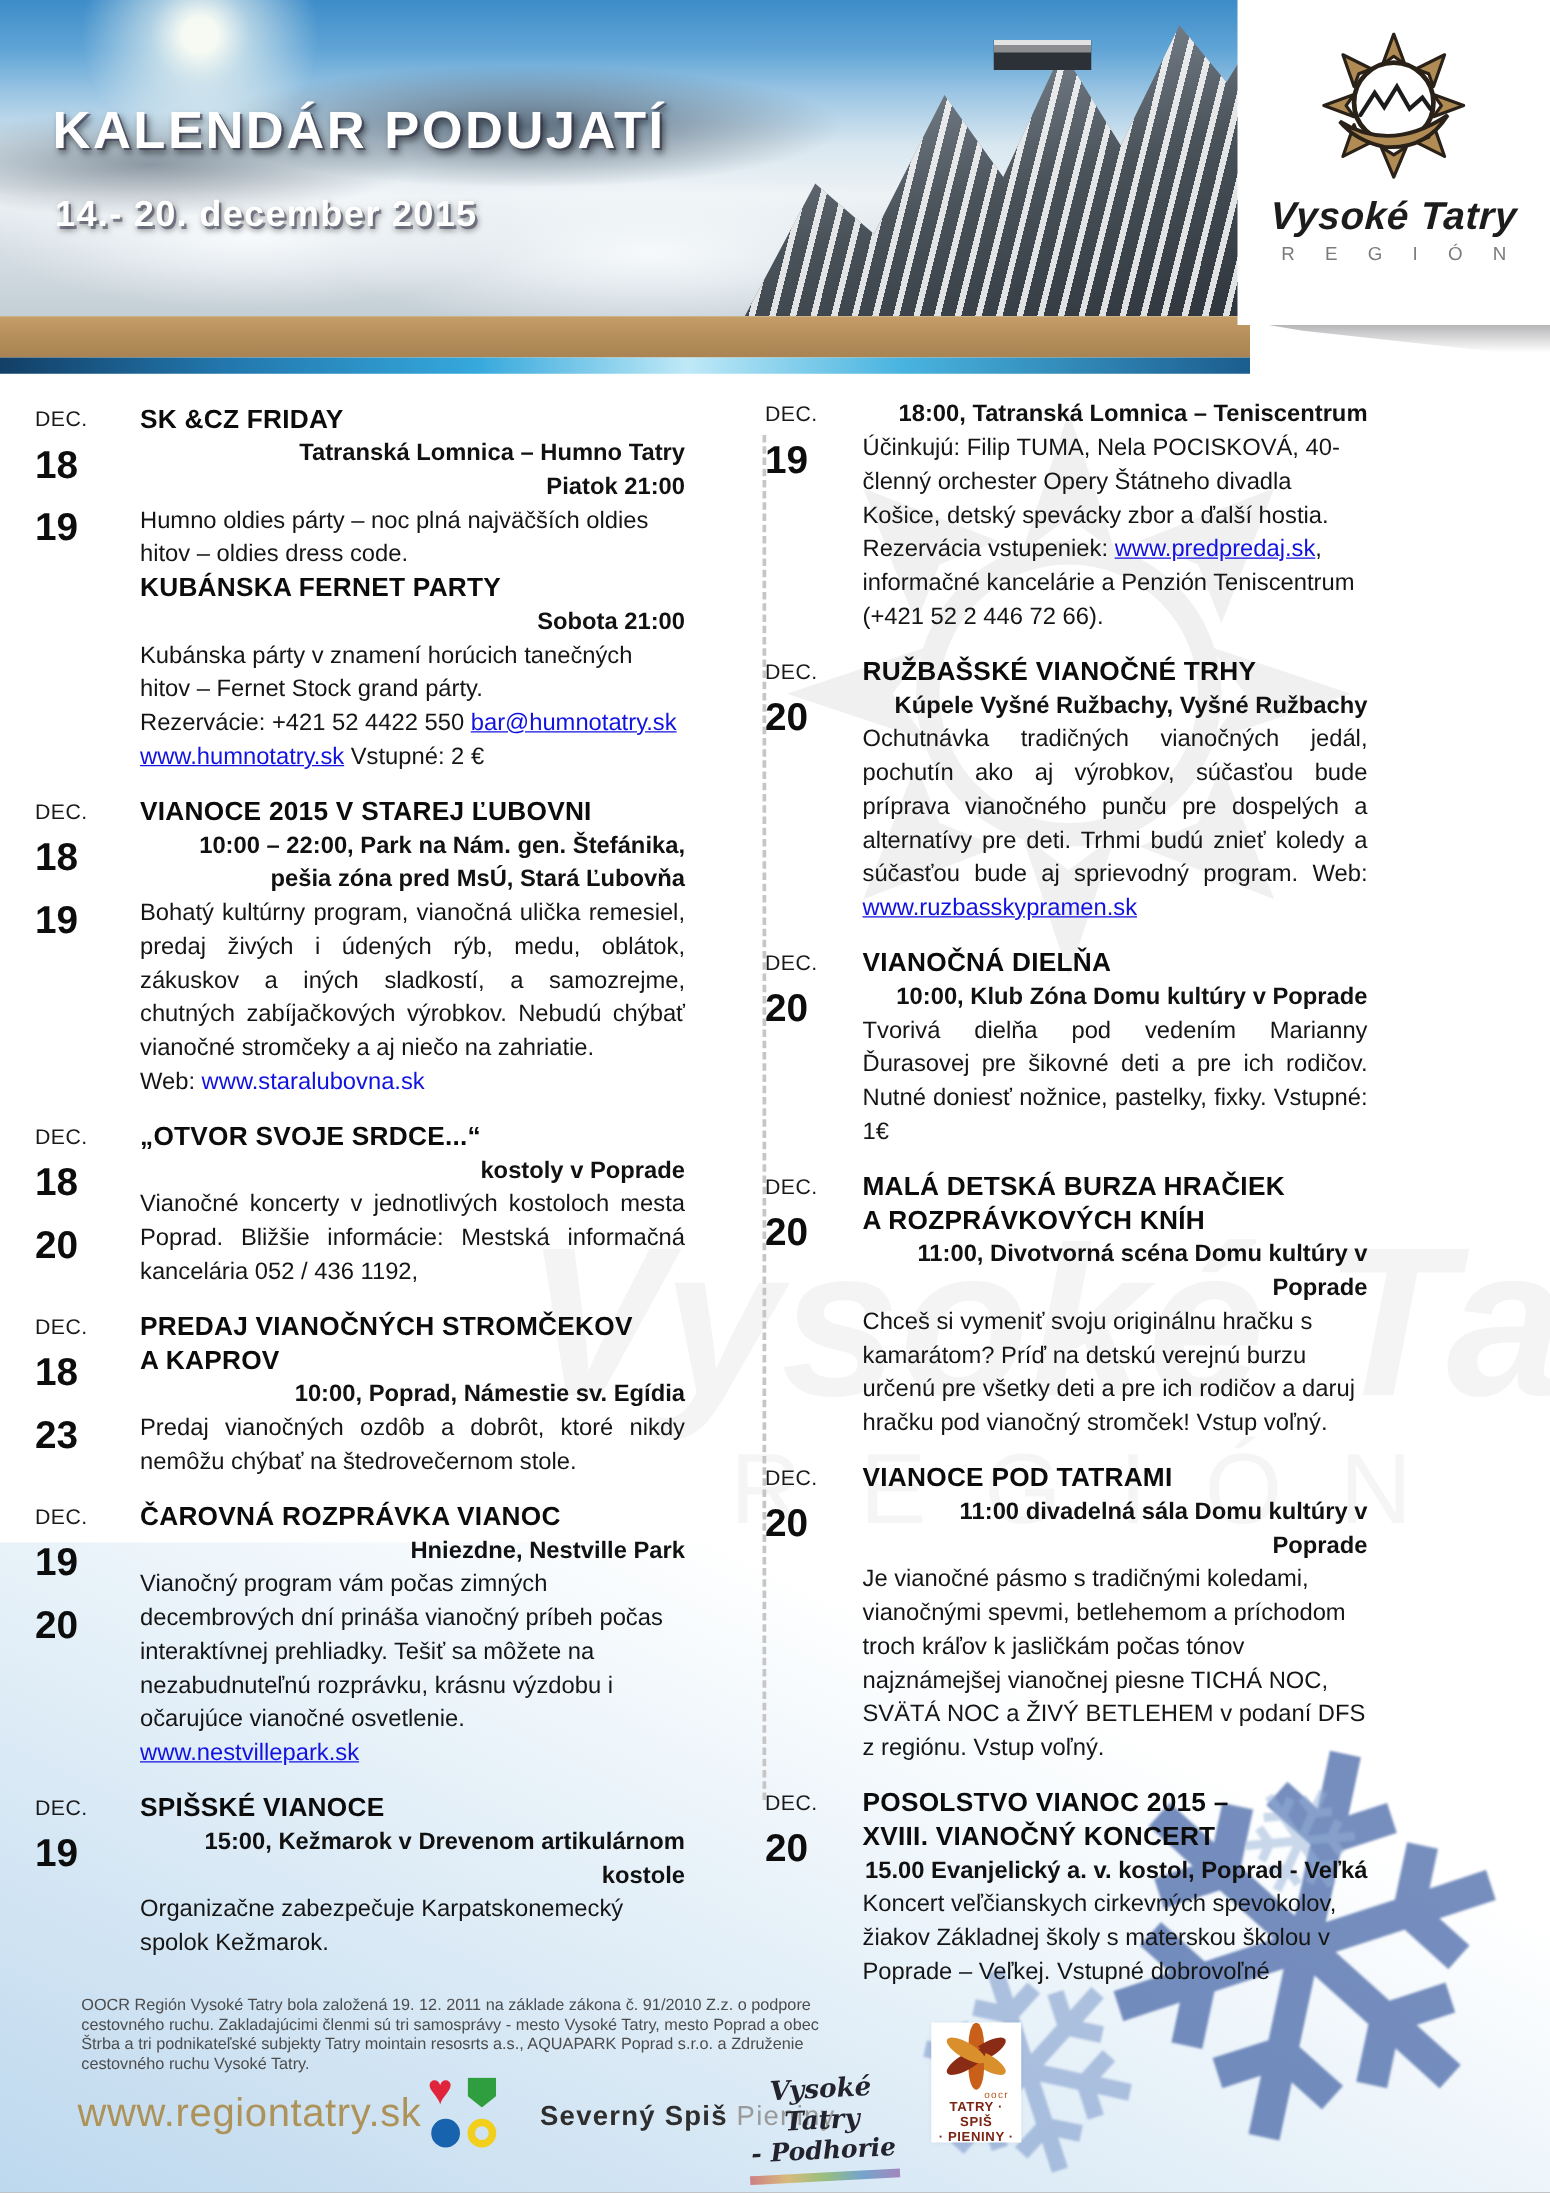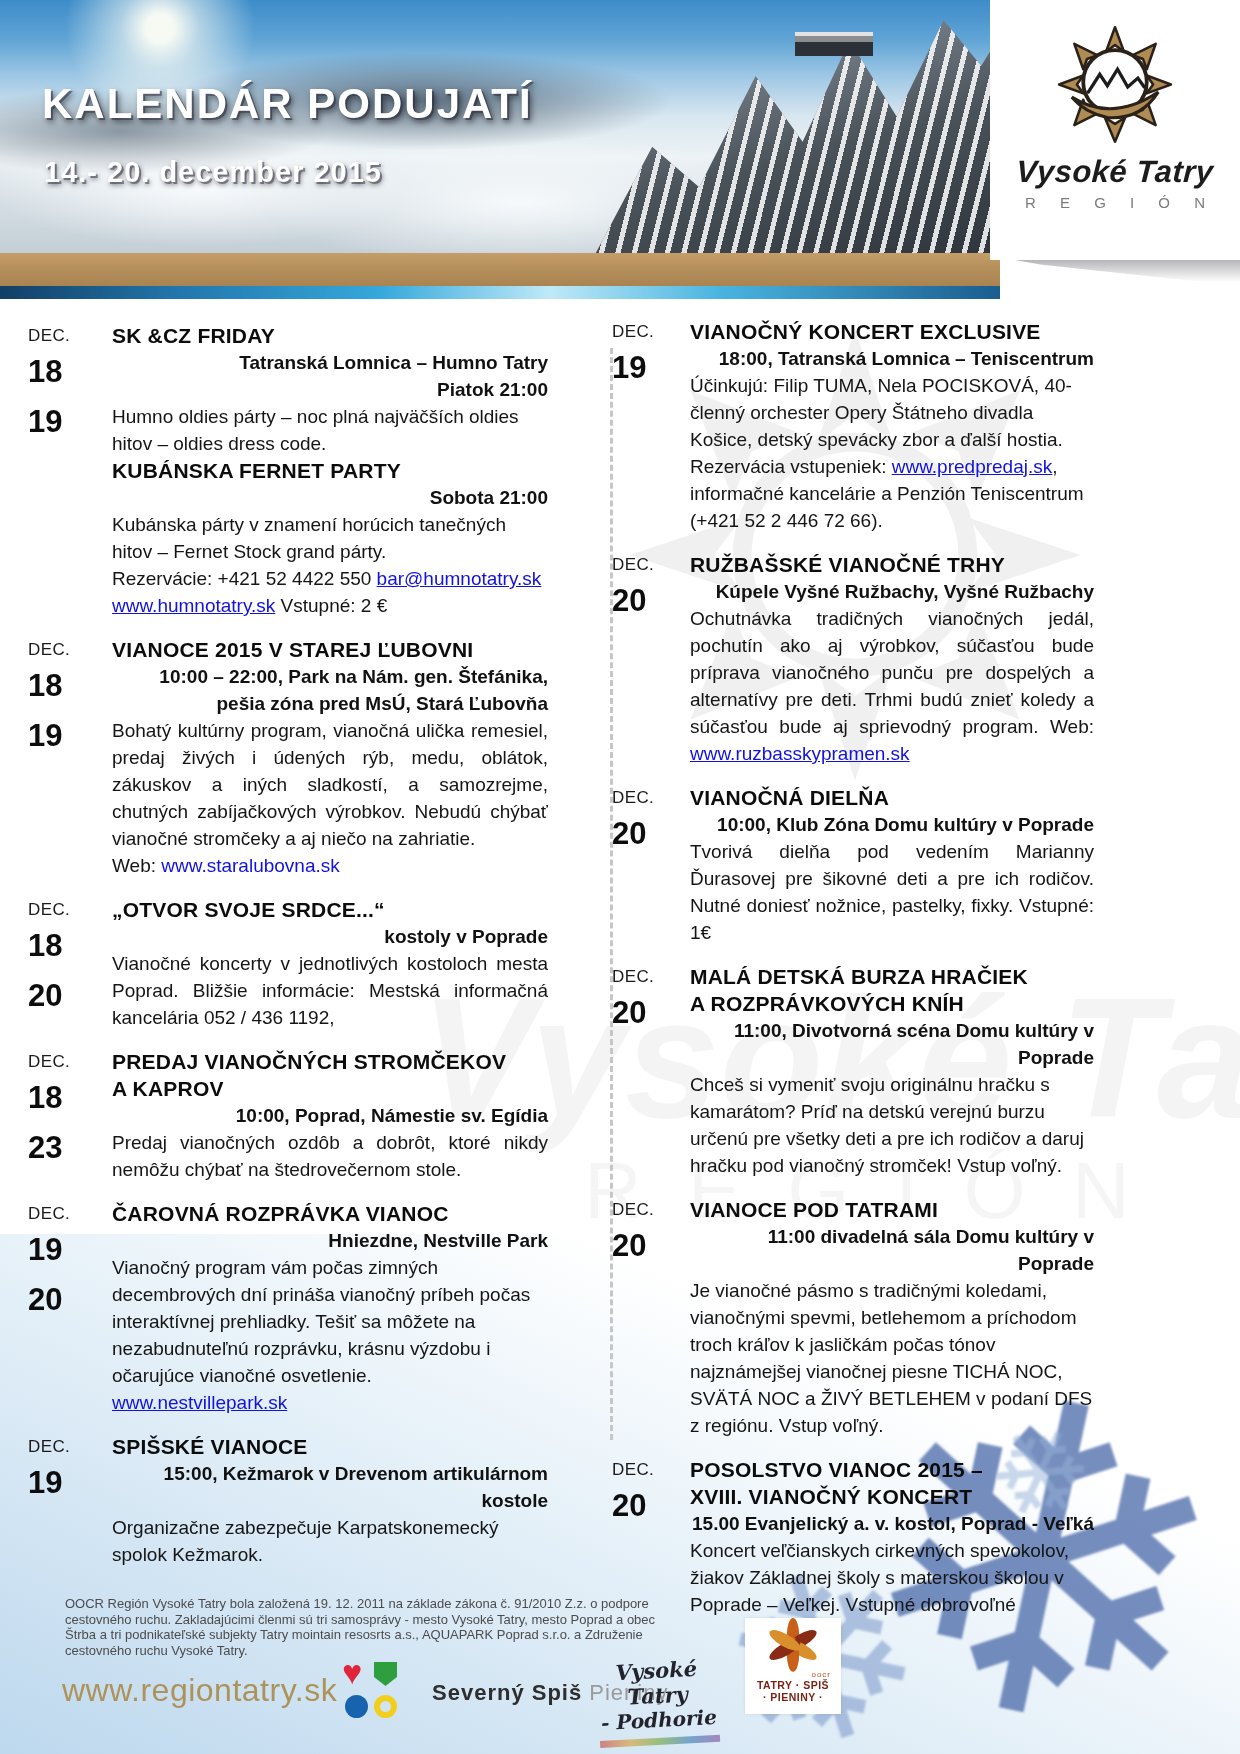--- a/index.html
+++ b/index.html
@@ -89,21 +89,21 @@
   .hearts .ring{position:absolute;right:0;bottom:0;width:11px;height:11px;border:6px solid #f2cf1c;border-radius:50%;}
   .spis{position:absolute;left:432px;top:1680px;font-size:22px;z-index:3;}
   .spis .b{font-weight:bold;color:#2e2e2e;letter-spacing:1px;}
   .spis .l{color:#9a9a9a;letter-spacing:1px;}
   .podhorie{position:absolute;left:598px;top:1658px;width:120px;text-align:center;z-index:3;
     font-family:"DejaVu Serif",serif;font-style:italic;color:#23232d;transform:rotate(-3deg);}
   .podhorie .p1{font-size:21px;font-weight:bold;}
   .podhorie .p2{font-size:20px;font-weight:bold;}
   .podhorie .strip{margin-top:6px;height:7px;
     background:linear-gradient(90deg,#c94a4a,#d8a23a,#74a83f,#3f7fb5,#8452a0);opacity:.65;}
-  .oocr-card{position:absolute;left:745px;top:1618px;width:96px;height:96px;background:#fff;z-index:3;
+  .oocr-card{position:absolute;left:745px;top:1618px;width:72px;height:96px;background:#fff;z-index:3;
     text-align:center;box-shadow:0 0 4px rgba(0,0,0,.08);}
   .oocr-card .small{font-size:8px;color:#b1541e;letter-spacing:1px;margin-top:-8px;text-align:right;padding-right:10px;}
   .oocr-line{font-size:10.5px;font-weight:bold;color:#7a2413;letter-spacing:.5px;line-height:12px;}
 </style>
 </head>
 <body>
 
 <div class="page">
 
   <div class="ice"></div>
@@ -240,21 +240,20 @@
         </div>
       </div>
     </div>
   <div class="col col-right" id="col-right">
       <div class="event">
         <div class="gutter">
           <div class="month">DEC.</div>
           <div class="day">19</div>
         </div>
         <div class="content">
-          <h3 class="blk title"><span>VIANOČNÝ KONCERT EXCLUSIVE</span></h3>
           <p class="blk loc"><span>18:00, Tatranská Lomnica – Teniscentrum</span></p>
           <p class="blk body"><span>Účinkujú: Filip TUMA, Nela POCISKOVÁ, 40-členný orchester  Opery Štátneho divadla Košice, detský spevácky zbor a ďalší hostia. Rezervácia vstupeniek: </span><a class="doclink" href="#">www.predpredaj.sk</a><span>, informačné kancelárie a Penzión Teniscentrum (+421 52 2 446 72 66).</span></p>
         </div>
       </div>
       <div class="event">
         <div class="gutter">
           <div class="month">DEC.</div>
           <div class="day">20</div>
         </div>
         <div class="content">

